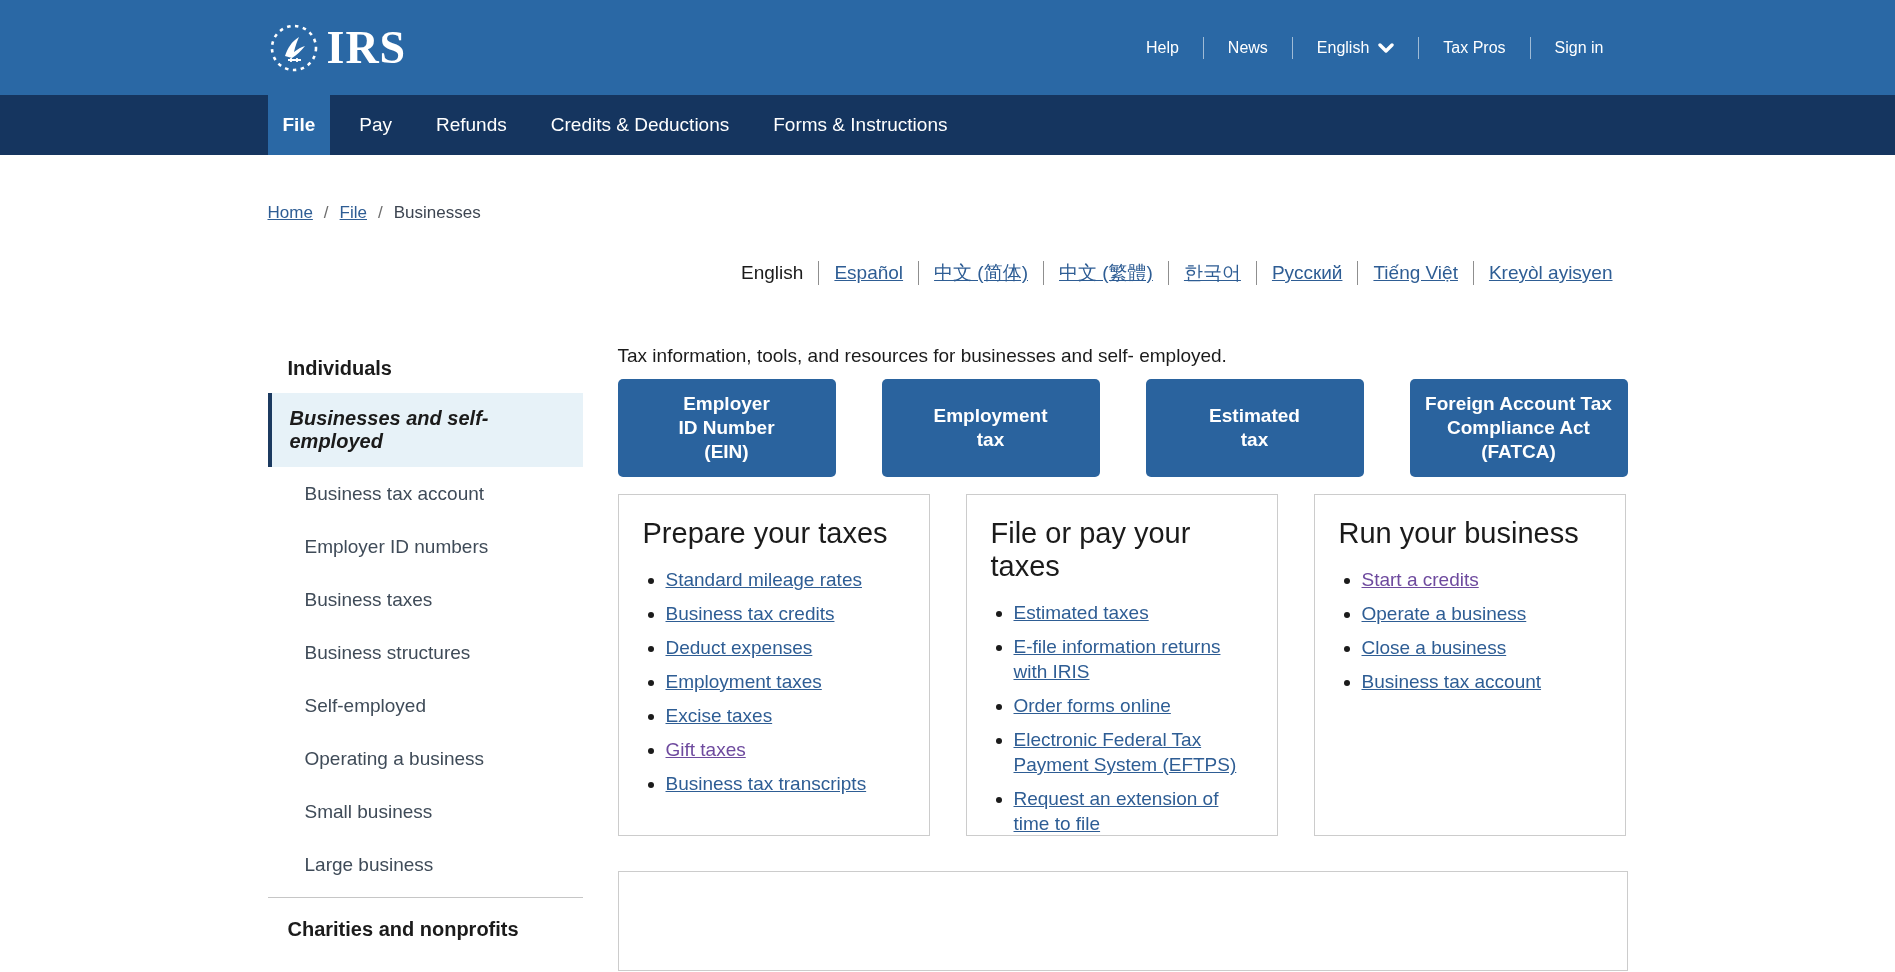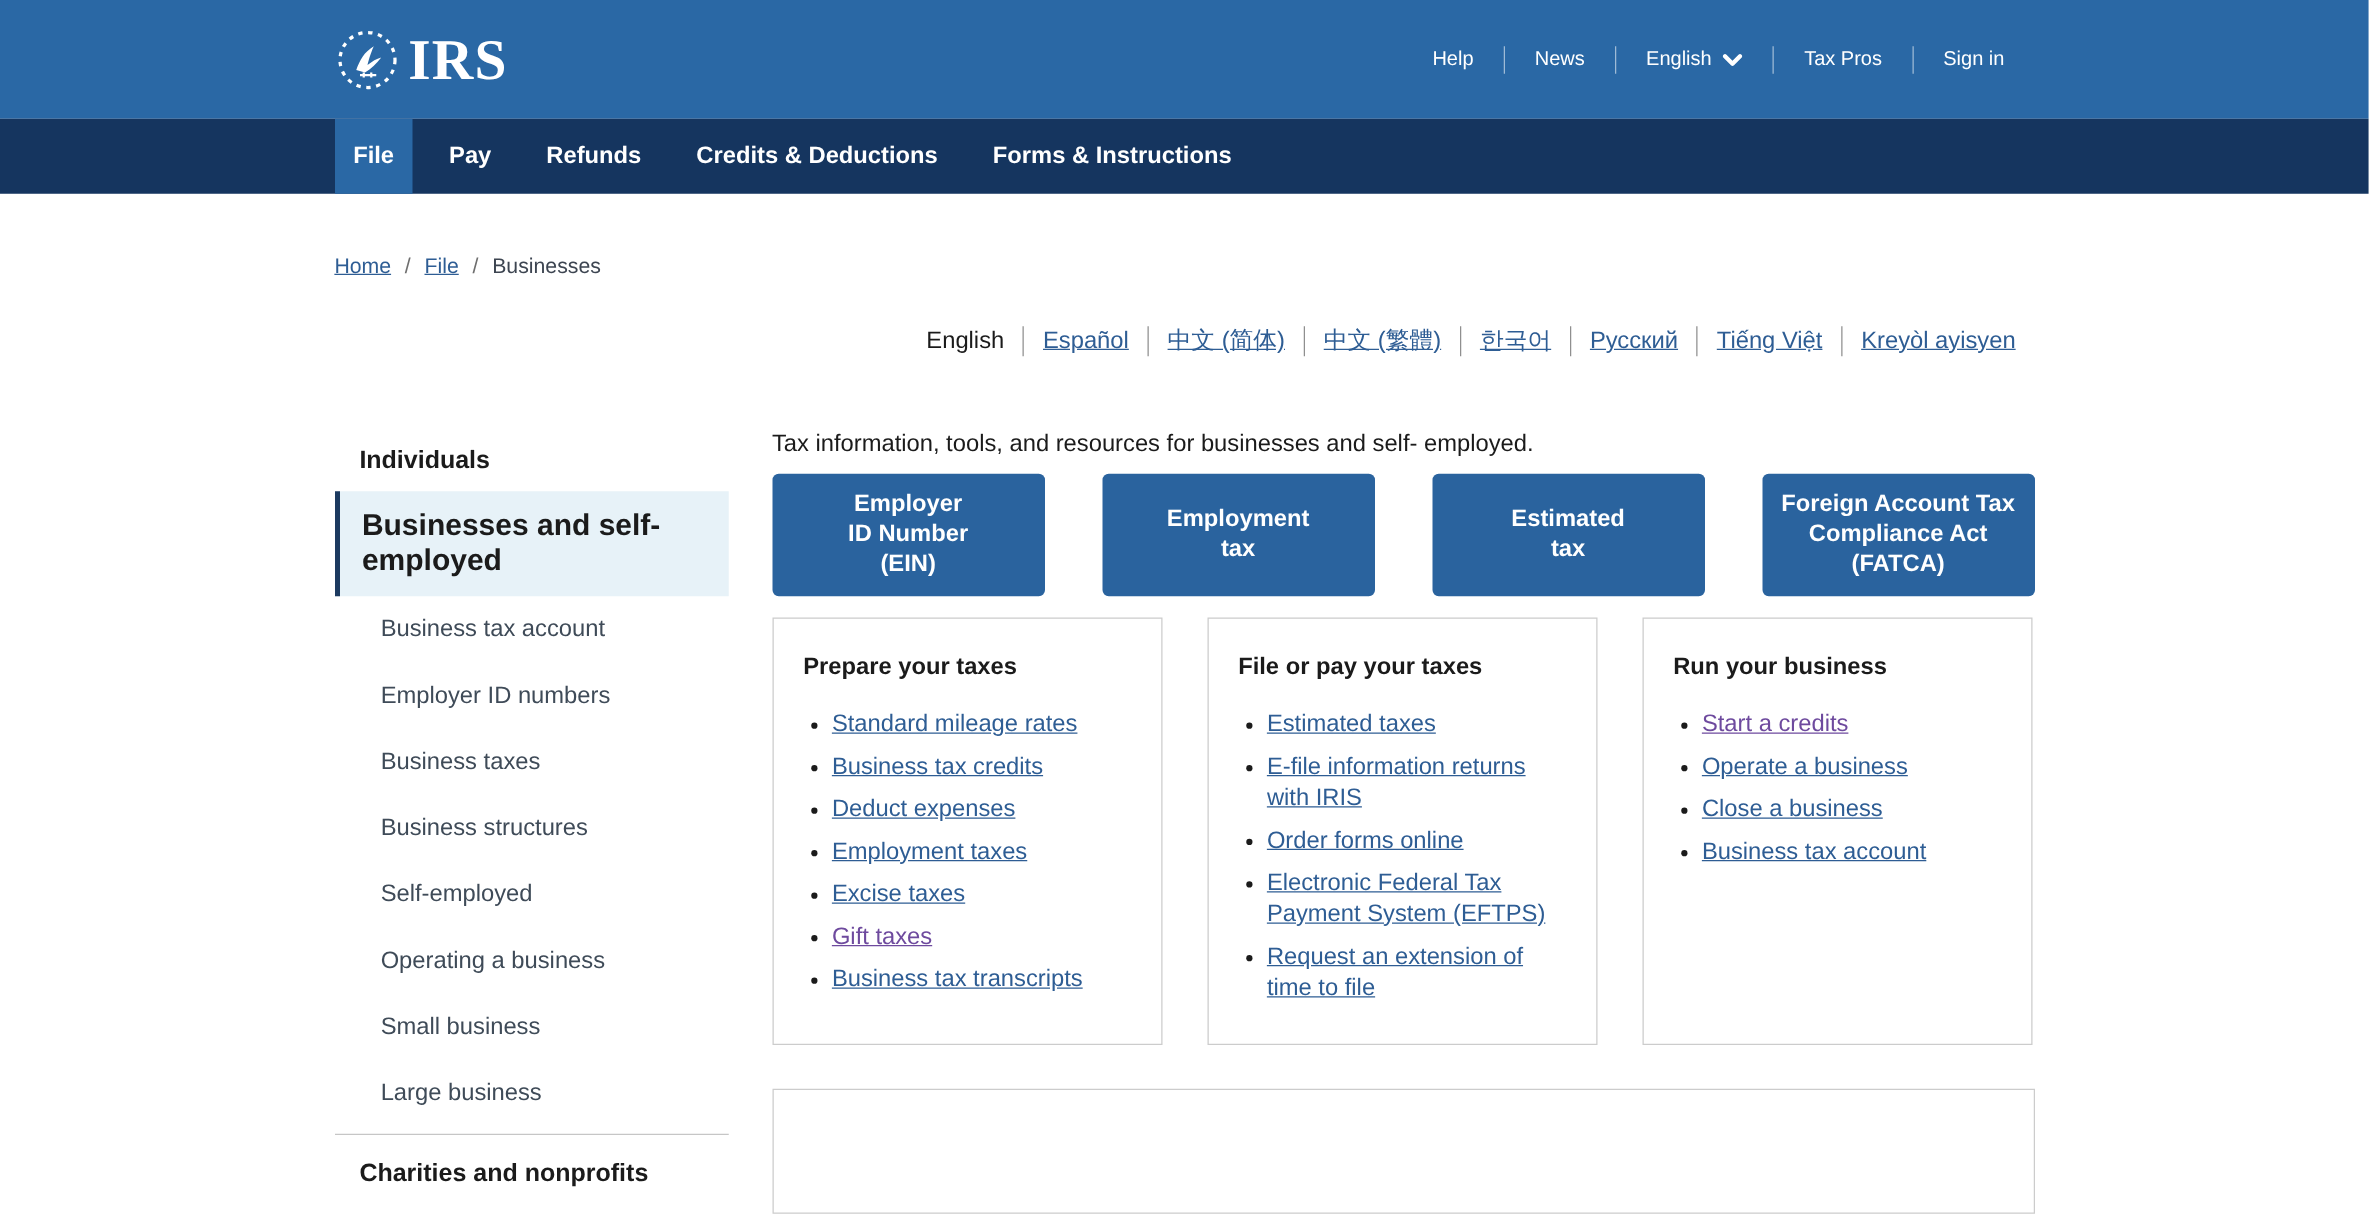--- a/index.html
+++ b/index.html
@@ -28,21 +28,21 @@
   .logo{display:flex;align-items:center;gap:7px;color:#fff;cursor:pointer;}
   .logo-text{font-family:"Liberation Serif",serif;font-size:46px;font-weight:700;letter-spacing:1px;line-height:1;}
   .utility{display:flex;align-items:center;color:#fff;font-size:16px;}
   .u-item{padding:0 24px;display:flex;align-items:center;gap:9px;cursor:pointer;white-space:nowrap;}
   .u-sep{width:1px;height:22px;background:rgba(255,255,255,.55);}
 
   
   .navbar{height:60px;background:var(--navy);}
   .nav-inner{height:100%;display:flex;align-items:stretch;}
   .nav-item{display:flex;align-items:center;padding:0 15px;margin-right:14px;color:#fff;
-    font-size:19px;font-weight:700;cursor:pointer;white-space:nowrap;}
+    font-size:19px;font-weight:400;cursor:pointer;white-space:nowrap;}
   .nav-item.active{background:var(--brand);font-weight:700;}
   .nav-search{margin-left:auto;align-self:center;position:relative;}
   .nav-search input{width:300px;height:33px;border:1px solid #d5d5d5;border-radius:3px;
     padding:0 42px 0 13px;font-size:17px;color:#333;font-family:"Liberation Sans",sans-serif;outline:none;}
   .nav-search input::placeholder{color:#6e6e6e;}
   .search-btn{position:absolute;right:9px;top:50%;transform:translateY(-50%);
     background:none;border:none;padding:0;cursor:pointer;display:flex;}
 
   
   .breadcrumb{margin-top:48px;font-size:17px;display:flex;gap:11px;align-items:center;}
@@ -54,35 +54,35 @@
   
   .lang-row{margin-top:38px;display:flex;justify-content:flex-end;align-items:center;font-size:19px;line-height:24px;}
   .lang-current{color:var(--text);padding:0 15px;}
   .lang-link{color:var(--link);text-decoration:underline;cursor:pointer;padding:0 15px;border-left:1px solid #8f8f8f;white-space:nowrap;}
 
   
   .columns{display:flex;gap:35px;margin-top:58px;align-items:flex-start;}
   .sidebar{width:315px;flex:none;}
   .side-top{font-size:20px;font-weight:700;color:var(--text);padding:14px 0 13px 20px;cursor:pointer;}
   .side-active{background:var(--active-bg);border-left:4px solid var(--active-border);
-    font-weight:700;font-size:24px;color:var(--text);padding:14px 14px 14px 18px;cursor:pointer;}
+    font-weight:700;font-size:20px;color:var(--text);padding:14px 14px 14px 18px;cursor:pointer;font-style:italic;}
   .side-sub{font-size:19px;color:var(--slate);padding:14px 0 14px 37px;cursor:pointer;line-height:25px;}
   .side-divider{border:none;border-top:1px solid #c6c6c6;margin:6px 0;}
 
   .main{flex:1;min-width:0;}
   .intro{font-size:19px;line-height:26px;color:var(--text);}
 
   .tiles{display:flex;gap:46px;margin-top:10px;}
   .tile{width:226px;height:98px;background:var(--tile);color:#fff;font-weight:700;font-size:19px;
     line-height:24px;display:flex;align-items:center;justify-content:center;text-align:center;
     border-radius:5px;white-space:pre-line;cursor:pointer;padding:4px;}
 
   .cards{display:flex;gap:36px;margin-top:17px;}
   .card{width:312px;height:342px;border:1px solid var(--border);background:#fff;padding:22px 24px;}
-  .card-title{font-size:19px;font-weight:700;color:var(--text);line-height:33px;}
+  .card-title{font-size:29px;font-weight:400;color:var(--text);line-height:33px;}
   .card ul{margin:17px 0 0;padding-left:23px;}
   .card li{margin-bottom:9px;font-size:19px;line-height:25px;color:var(--text);}
   .card-link{color:var(--link);text-decoration:underline;cursor:pointer;}
   .card-link.visited{color:var(--visited);}
 
   .bottom-box{margin-top:35px;border:1px solid var(--border);height:100px;background:#fff;}
 </style>
 </head>
 <body>
 

